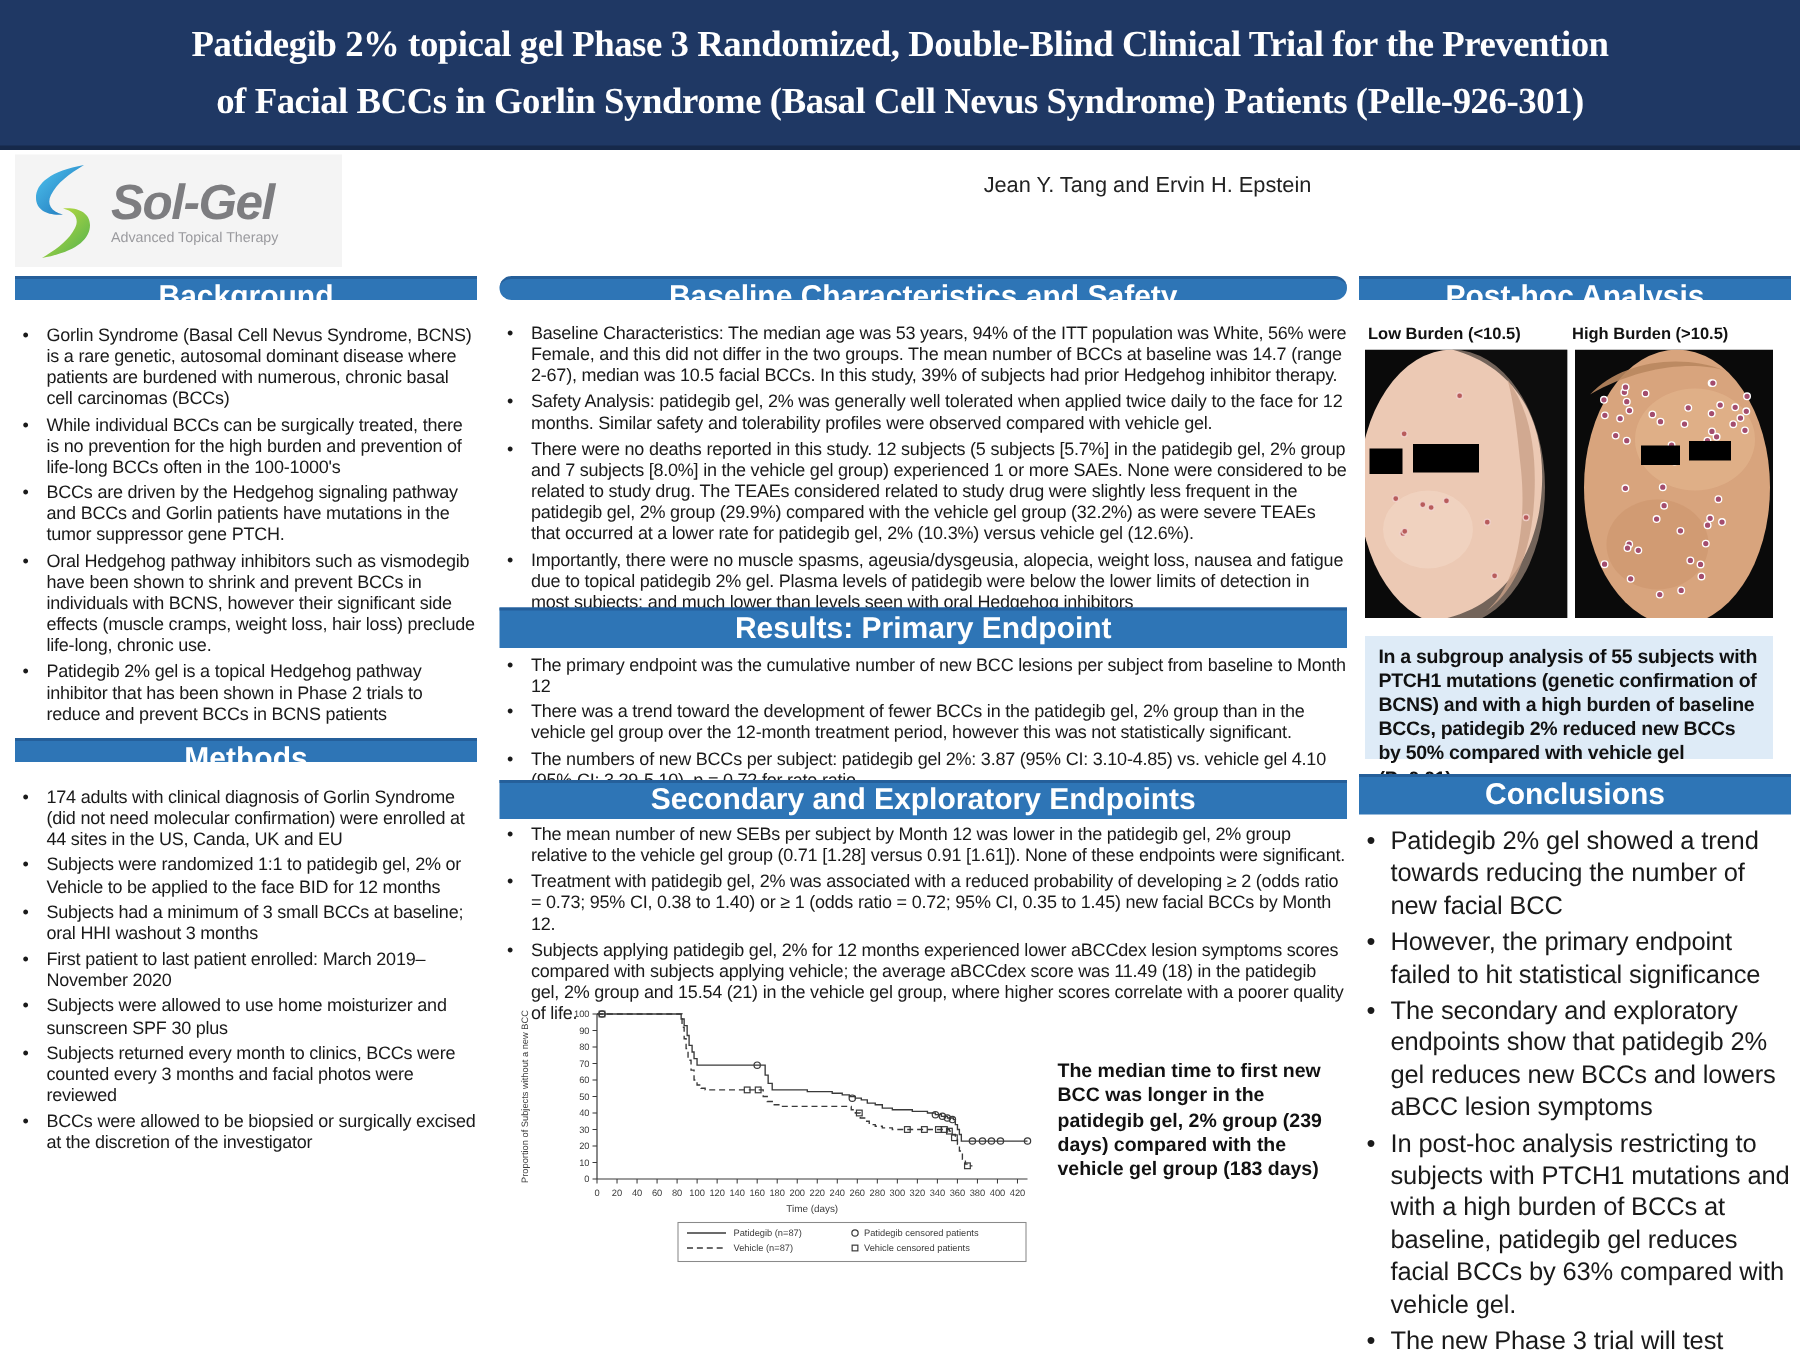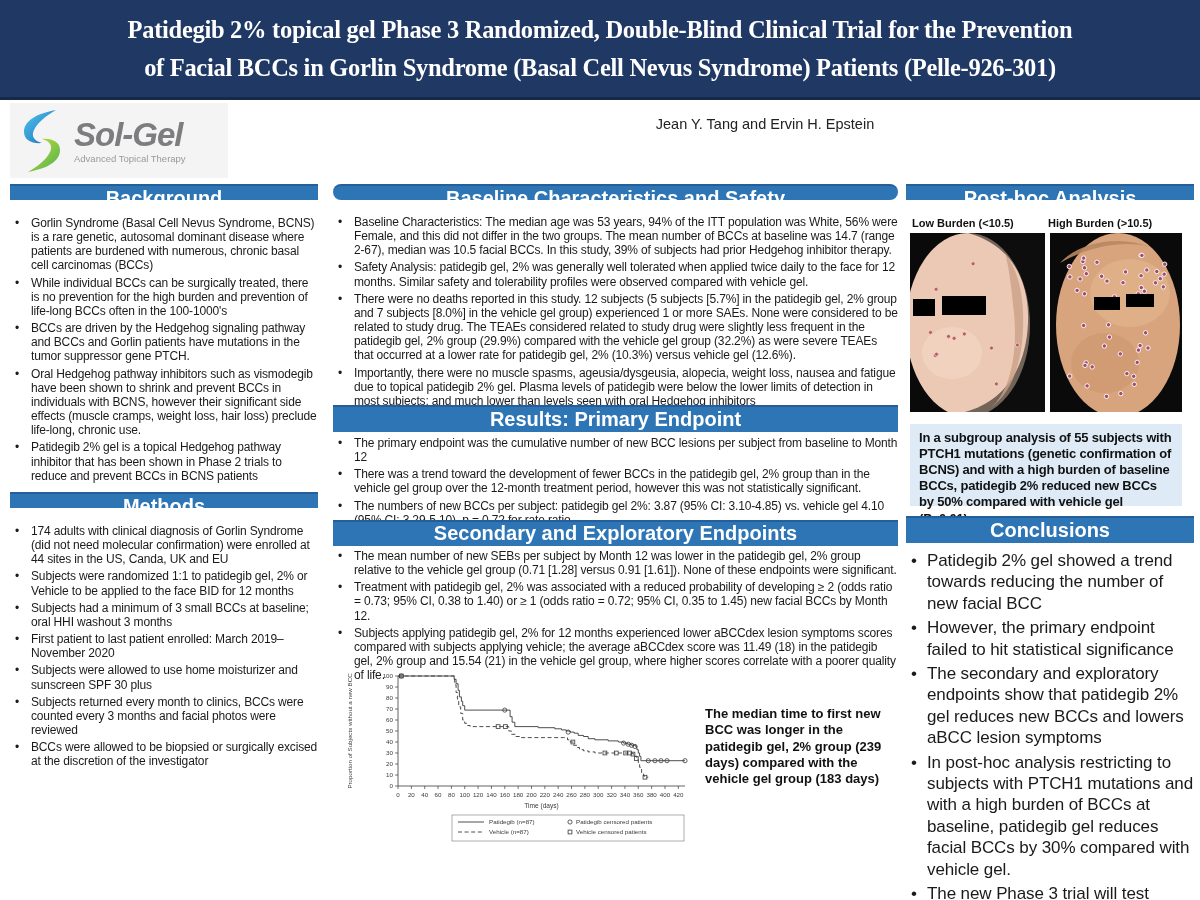--- a/index.html
+++ b/index.html
@@ -342,15 +342,15 @@
   <rect x="76" y="61" width="28" height="13" fill="#000"></rect>
 </svg>
 
 <div class="abs subgroup-note">In a subgroup analysis of 55 subjects with PTCH1 mutations (genetic confirmation of BCNS) and with a high burden of baseline BCCs, patidegib 2% reduced new BCCs by 50% compared with vehicle gel (P=0.01)</div>
 
 <div class="abs rcol sec-h" style="top:516px;height:27px;line-height:24px;">Conclusions</div>
 <ul class="abs rcol bullets concl-b" style="top:550px;">
     <li>Patidegib 2% gel showed a trend towards reducing the number of new facial BCC</li>
     <li>However, the primary endpoint failed to hit statistical significance</li>
     <li>The secondary and exploratory endpoints show that patidegib 2% gel reduces new BCCs and lowers aBCC lesion symptoms</li>
-    <li>In post-hoc analysis restricting to subjects with PTCH1 mutations and with a high burden of BCCs at baseline, patidegib gel reduces facial BCCs by 30% compared with vehicle gel.</li>
+    <li>In post-hoc analysis restricting to subjects with PTCH1 mutations and with a high burden of BCCs at baseline, patidegib gel reduces facial BCCs by 63% compared with vehicle gel.</li>
     <li>The new Phase 3 trial will test patidegib 2% gel in PTCH1 confirmed Gorlin patients with high burden of BCCs at baseline( &gt;10 facial BCCs)</li>
   </ul>
 
 </body></html>

